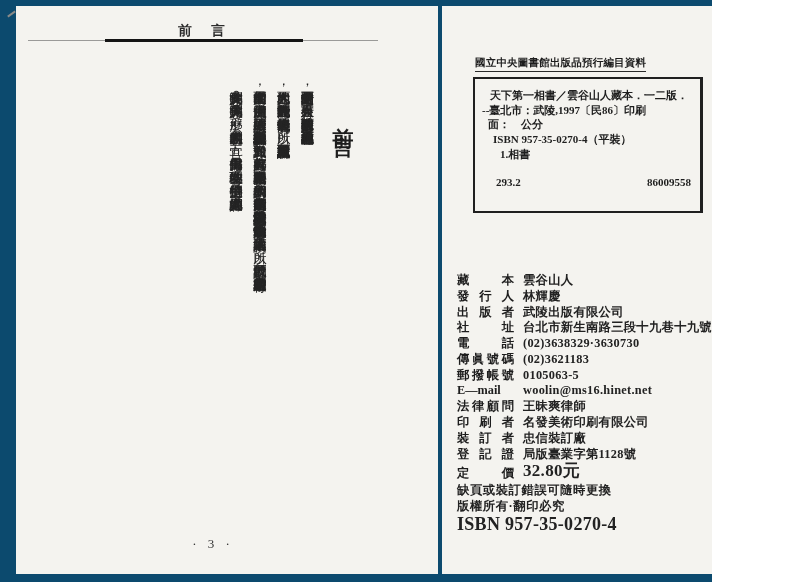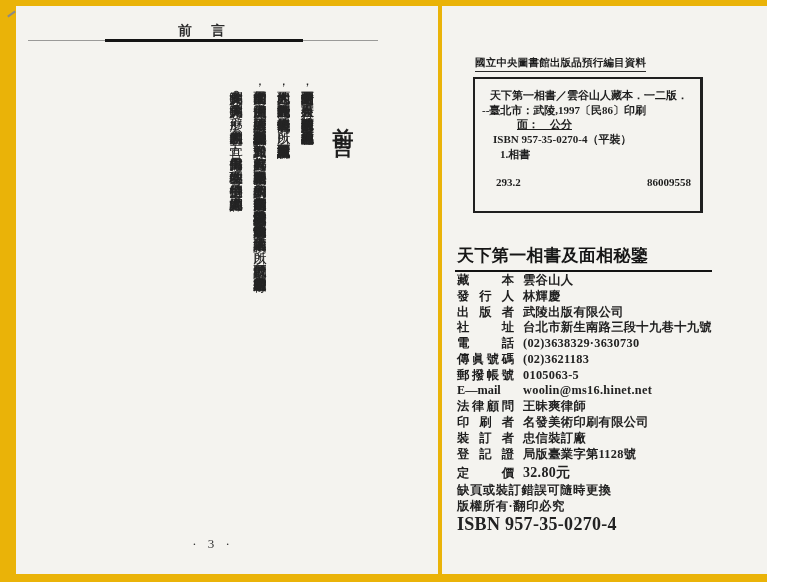--- a/index.html
+++ b/index.html
@@ -1,18 +1,18 @@
 <!DOCTYPE html>
 <html><head>
 <meta charset="utf-8">
 <style>
   html,body { margin:0; padding:0; }
   .canvas {
-    position:relative; width:767px; height:582px; overflow:hidden;
-    background:#eab308;
+    position:relative; width:712px; height:582px; overflow:hidden;
+    background:#0c4a6e;
     font-family:"Liberation Serif","DejaVu Serif",serif;
     color:#262626;
   }
   .page { position:absolute; top:6px; height:568px; background:#f4f3ef; }
   .page-left  { left:16px;  width:422px; }
   .page-right { left:442px; width:344px; }
 
   
   .running-head {
     position:absolute; top:16px; left:62px; width:250px;
@@ -46,21 +46,21 @@
     border-bottom:1.5px solid #2a2a2a; padding-bottom:1px; color:#1c1c1c;
   }
   .cip-box {
     position:absolute; top:71px; left:31px; width:230px; height:136px;
     border:2px solid #1f1f1f; border-right-width:3px;
     box-sizing:border-box; padding:9px 5px 6px 13px;
     font-size:11px; line-height:14.5px; color:#1e1e1e; font-weight:600;
   }
   .cip-l1 { margin-left:2px; white-space:nowrap; }
   .cip-l2 { margin-left:-6px; white-space:nowrap; }
-  .cip-l3 { margin-left:29px;text-decoration:underline; }
+  .cip-l3 { margin-left:0; }
   .cip-l4 { margin-left:5px; white-space:nowrap; }
   .cip-subject { margin-top:1px; margin-left:12px; }
   .cip-numbers { display:flex; justify-content:space-between; margin-top:13px; padding-right:4px; margin-left:8px; }
 
   .book-title-wrap {
     position:absolute; top:238px; left:13px; width:257px;
     border-bottom:2.5px solid #131313; padding-bottom:3px;
   }
   .book-title {
     font-size:17px; font-weight:700; letter-spacing:0.4px; color:#161616;
@@ -70,21 +70,21 @@
   .crow { display:flex; align-items:baseline; height:15.8px; }
   .clabel {
     display:inline-block; width:57px; font-size:12.3px; font-weight:700;
     text-align:justify; text-align-last:justify; color:#1d1d1d; flex:none;
     margin-right:9px;
   }
   .cvalue { font-size:12.3px; font-weight:600; letter-spacing:0.3px; color:#222; white-space:nowrap; }
 
   .price-block { position:absolute; top:460px; left:15px; width:300px; }
   .price-row { display:flex; align-items:flex-end; height:16px; }
-  .price-row .cvalue { font-size:14px; font-weight:700; }
+  .price-row .cvalue { font-size:17px; font-weight:700; }
   .note-line { font-size:12.3px; font-weight:600; height:16px; color:#222; letter-spacing:0.6px; }
   .isbn-line { font-size:18px; font-weight:600; height:16px; color:#222; letter-spacing:0.3px; }
 
   
   .corner-mark { position:absolute; left:7px; top:13px; width:9px; height:2px; background:#8a8a88; transform:rotate(-35deg); }
   .speck { position:absolute; width:2px; height:2px; border-radius:50%; background:#b9b8b4; }
   .sp1 { left:383px; top:185px; }
   .sp2 { left:92px;  top:520px; }
   .sp3 { left:768px; top:182px; }
   .sp4 { left:748px; top:546px; }
@@ -133,23 +133,20 @@
       <div class="cip-l2">--臺北市：武陵,1997〔民86〕印刷</div>
       <div class="cip-l3">面：　公分</div>
       <div class="cip-l4">ISBN 957-35-0270-4（平裝）</div>
       <div class="cip-subject">1.相書</div>
       <div class="cip-numbers">
         <span>293.2</span>
         <span>86009558</span>
       </div>
     </div>
 
-    <div class="book-title-wrap">
-      <div class="book-title">天下第一相書及面相秘鑒</div>
-    </div>
 
     <div class="colophon">
 
         <div class="crow">
           <span class="clabel">藏本</span>
           <span class="cvalue">雲谷山人</span>
         </div>
 
         <div class="crow">
           <span class="clabel">發行人</span>

